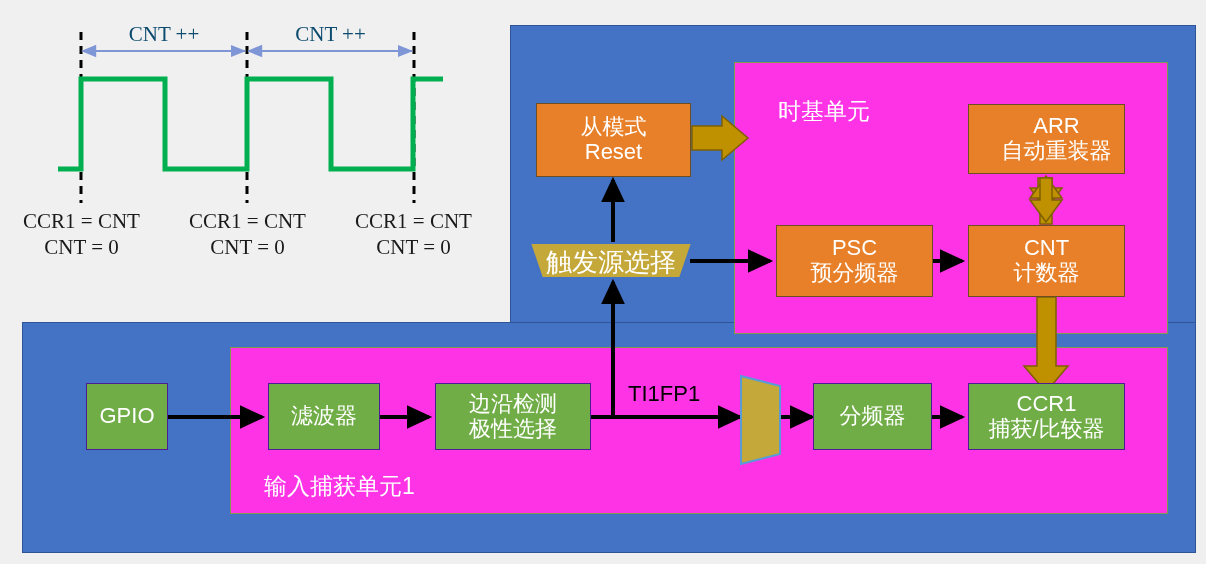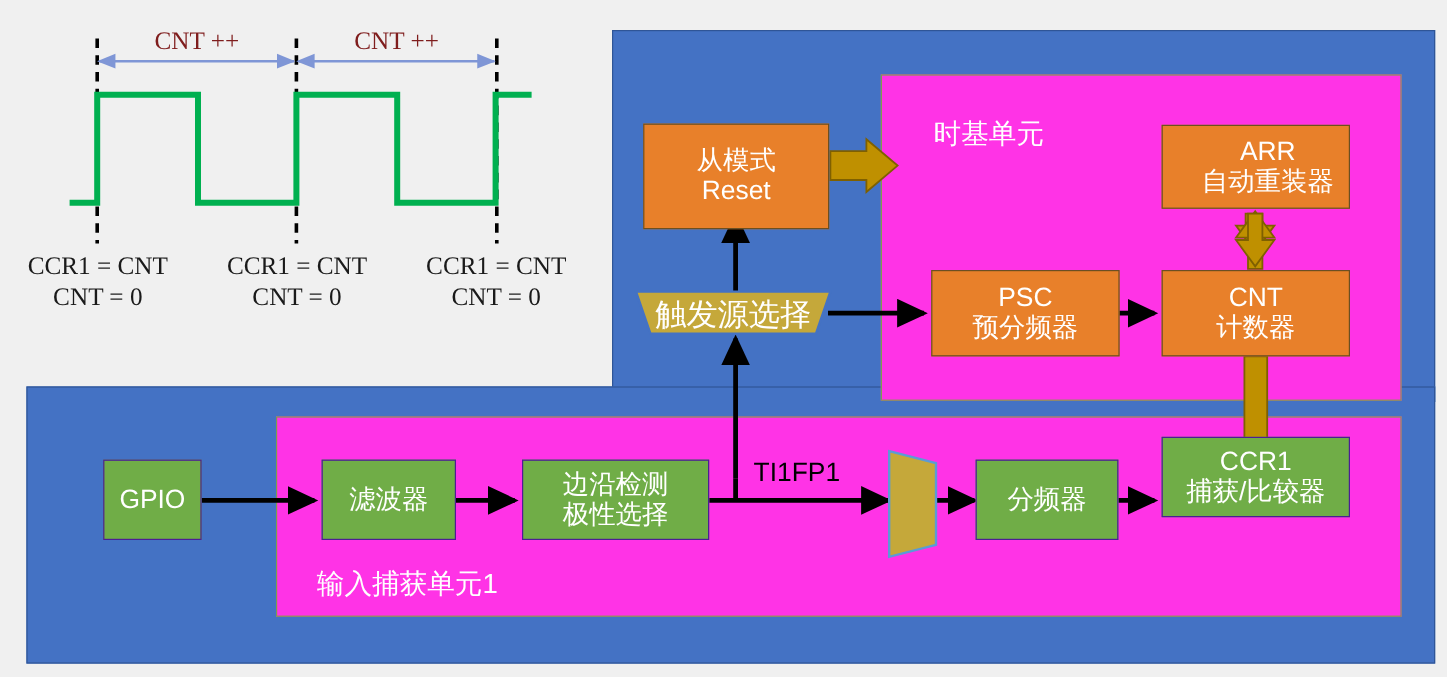--- a/index.html
+++ b/index.html
@@ -22,21 +22,21 @@
               line-height:1.1;pointer-events:none;}
 
   
   .mag-label{color:#ffffff;font-size:23px;line-height:1.1;white-space:nowrap;}
   .sig-label{color:#000000;font-size:22px;line-height:1.1;white-space:nowrap;}
 
   
   .chart-bg{background:#f0f0f0;}
   .wf-text{color:#1a1a1a;font-family:"Liberation Serif","DejaVu Serif",serif;font-size:21px;
            line-height:1.25;text-align:center;white-space:pre-line;}
-  .wf-top{color:#7f1d1d;font-family:"Liberation Serif","DejaVu Serif",serif;font-size:21px;
+  .wf-top{color:#0c4a6e;font-family:"Liberation Serif","DejaVu Serif",serif;font-size:21px;
           text-align:center;white-space:nowrap;}
 
   svg{display:block;overflow:visible;}
 </style>
 </head>
 <body>
 
 <div id="stage">
 
   <div class="abs panel-blue" style="left:510px;top:25px;width:686px;height:310px;"></div>
@@ -77,21 +77,21 @@
 
     <path d="M692,126 L722,126 L722,116 L748,138 L722,160 L722,150 L692,150 z" fill="#bf9000" stroke="#7f6000" stroke-width="1.5"></path>
 
     <path d="M1038,178 L1052,178 L1052,188 L1062,188 L1046,210 L1030,188 L1038,188 z" fill="#bf9000" stroke="#7f6000" stroke-width="1.5" transform="translate(0,0)"></path>
     <path d="M1046,176 L1062,198 L1052,198 L1052,224 L1040,224 L1040,198 L1030,198 z" fill="#bf9000" stroke="#7f6000" stroke-width="1.5"></path>
     <path d="M1046,222 L1030,200 L1040,200 L1040,178 L1052,178 L1052,200 L1062,200 z" fill="#bf9000" stroke="#7f6000" stroke-width="1.5"></path>
 
     <path d="M1037,297 L1056,297 L1056,366 L1068,366 L1046,392 L1024,366 L1037,366 z" fill="#bf9000" stroke="#7f6000" stroke-width="1.5"></path>
   </svg>
 
-  <div class="abs node node-orange" style="left:536px;top:103px;width:155px;height:88px;">从模式
+  <div class="abs node node-orange" style="left:536px;top:103px;width:155px;height:74px;">从模式
 Reset</div>
 
   <div class="abs node node-orange" style="left:776px;top:225px;width:157px;height:72px;">PSC
 预分频器</div>
 
   <div class="abs node node-orange" style="left:968px;top:225px;width:157px;height:72px;">CNT
 计数器</div>
 
   <div class="abs node node-orange" style="left:968px;top:104px;width:157px;height:70px;padding-left:20px;">ARR
 自动重装器</div>
@@ -105,21 +105,21 @@
 
   <div class="abs node node-green" style="left:86px;top:383px;width:82px;height:67px;">GPIO</div>
 
   <div class="abs node node-green" style="left:268px;top:383px;width:112px;height:67px;">滤波器</div>
 
   <div class="abs node node-green" style="left:813px;top:383px;width:119px;height:67px;">分频器</div>
 
   <div class="abs node node-green" style="left:435px;top:383px;width:156px;height:67px;">边沿检测
 极性选择</div>
 
-  <div class="abs node node-green" style="left:968px;top:364px;width:157px;height:67px;">CCR1
+  <div class="abs node node-green" style="left:968px;top:383px;width:157px;height:67px;">CCR1
 捕获/比较器</div>
 
   <div class="abs" style="left:738px;top:370px;width:46px;height:98px;">
     <svg style="width:46px;height:98px;">
       <polygon points="3,6 42,16 42,84 3,94" fill="#c5a83a" stroke="#5b9bd5" stroke-width="2"></polygon>
     </svg>
   </div>
 
   <div class="abs sig-label" style="left:628px;top:382px;">TI1FP1</div>
 

